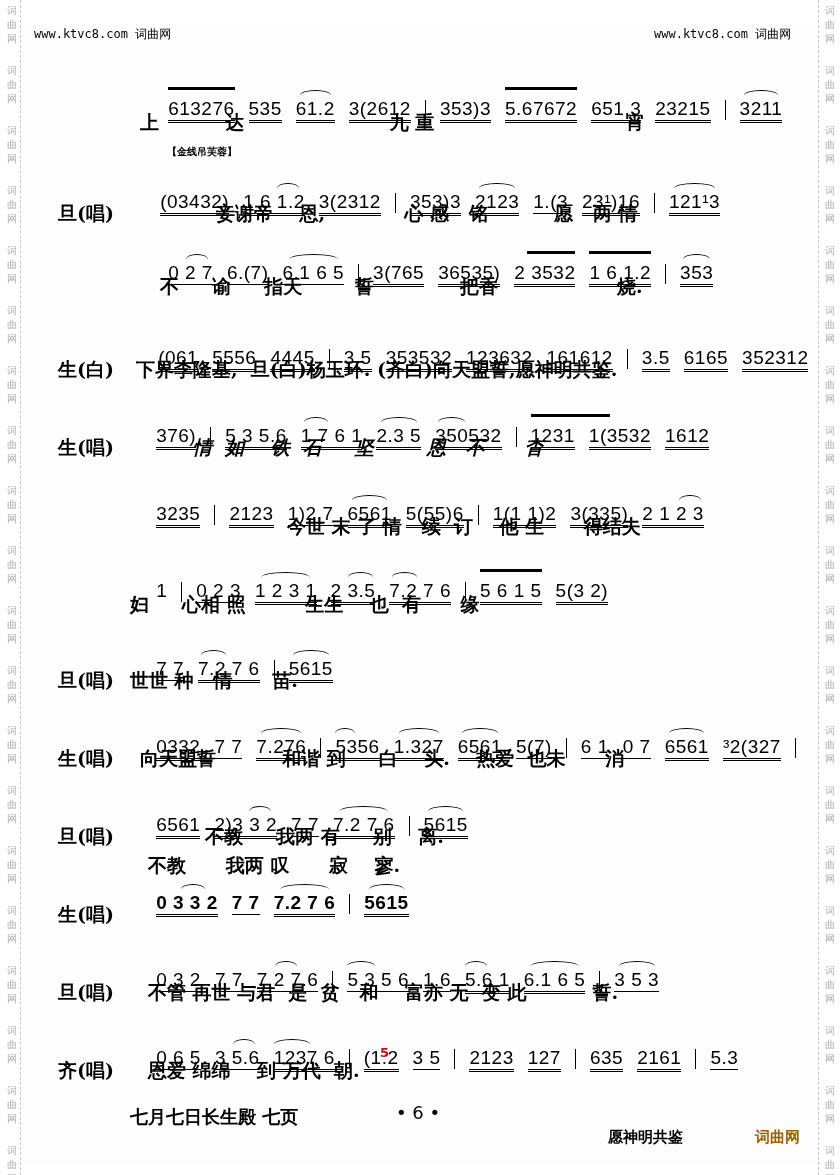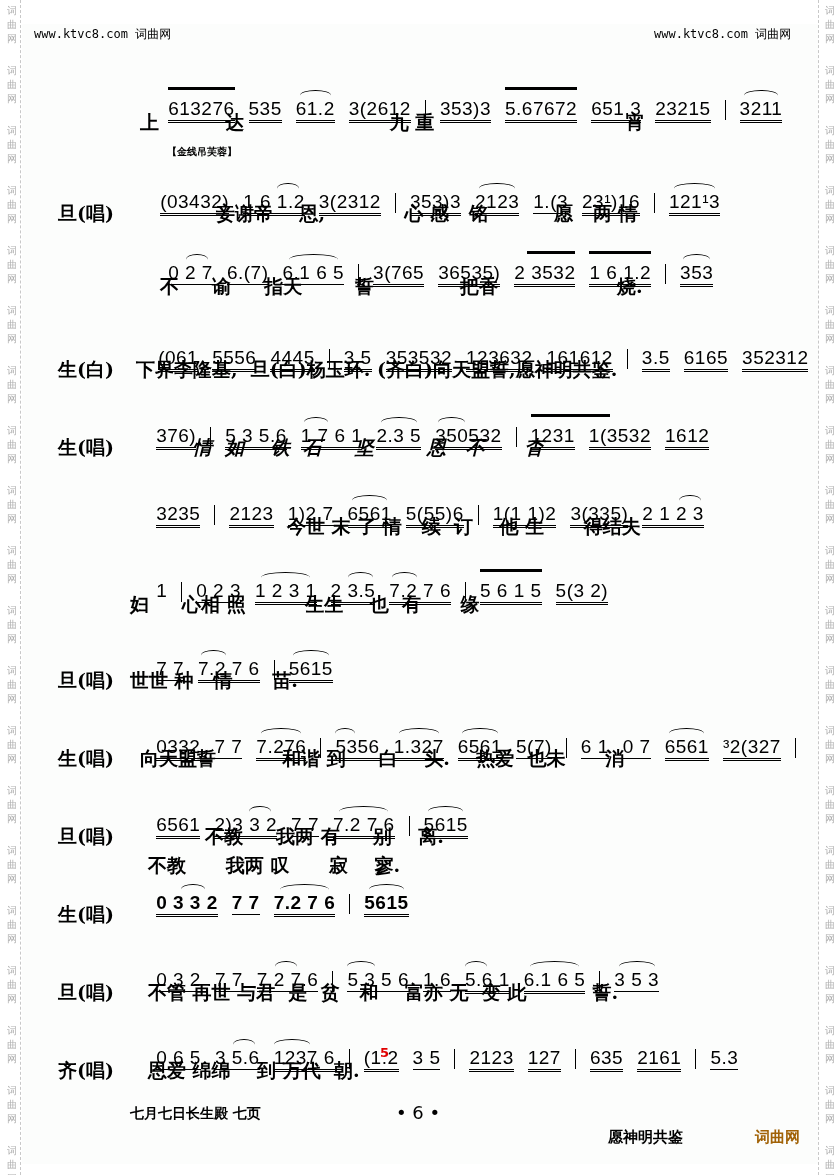--- a/index.html
+++ b/index.html
@@ -54,21 +54,21 @@
     position: absolute; top: -12px; left: 0; width: 100%; height: 3px;
     background: #000;
   }
   .lyrics {
     position: absolute; font-family: "DejaVu Serif", "Liberation Serif", serif;
     font-size: 19px; font-weight: bold; white-space: pre;
   }
   .tune-name {
     position: absolute; left: 167px; top: 145px; font-size: 10px; font-weight: bold;
   }
-  .footer-left { position: absolute; left: 130px; top: 1105px; font-size: 14px; font-weight: bold; }
+  .footer-left { position: absolute; left: 130px; top: 1105px; font-size: 18px; font-weight: bold; }
   .footer-page { position: absolute; left: 396px; top: 1102px; font-size: 18px; }
   .footer-source { position: absolute; left: 608px; top: 1128px; font-size: 15px; font-weight: bold; }
   .footer-brand { position: absolute; left: 755px; top: 1128px; font-size: 15px; font-weight: bold; }
   .red5 { position: absolute; color: #e00000; font-size: 13px; font-weight: bold; }
 </style>
 </head>
 <body>
 
 <div class="margin-strip left"></div>
 <div class="margin-strip right"></div>

